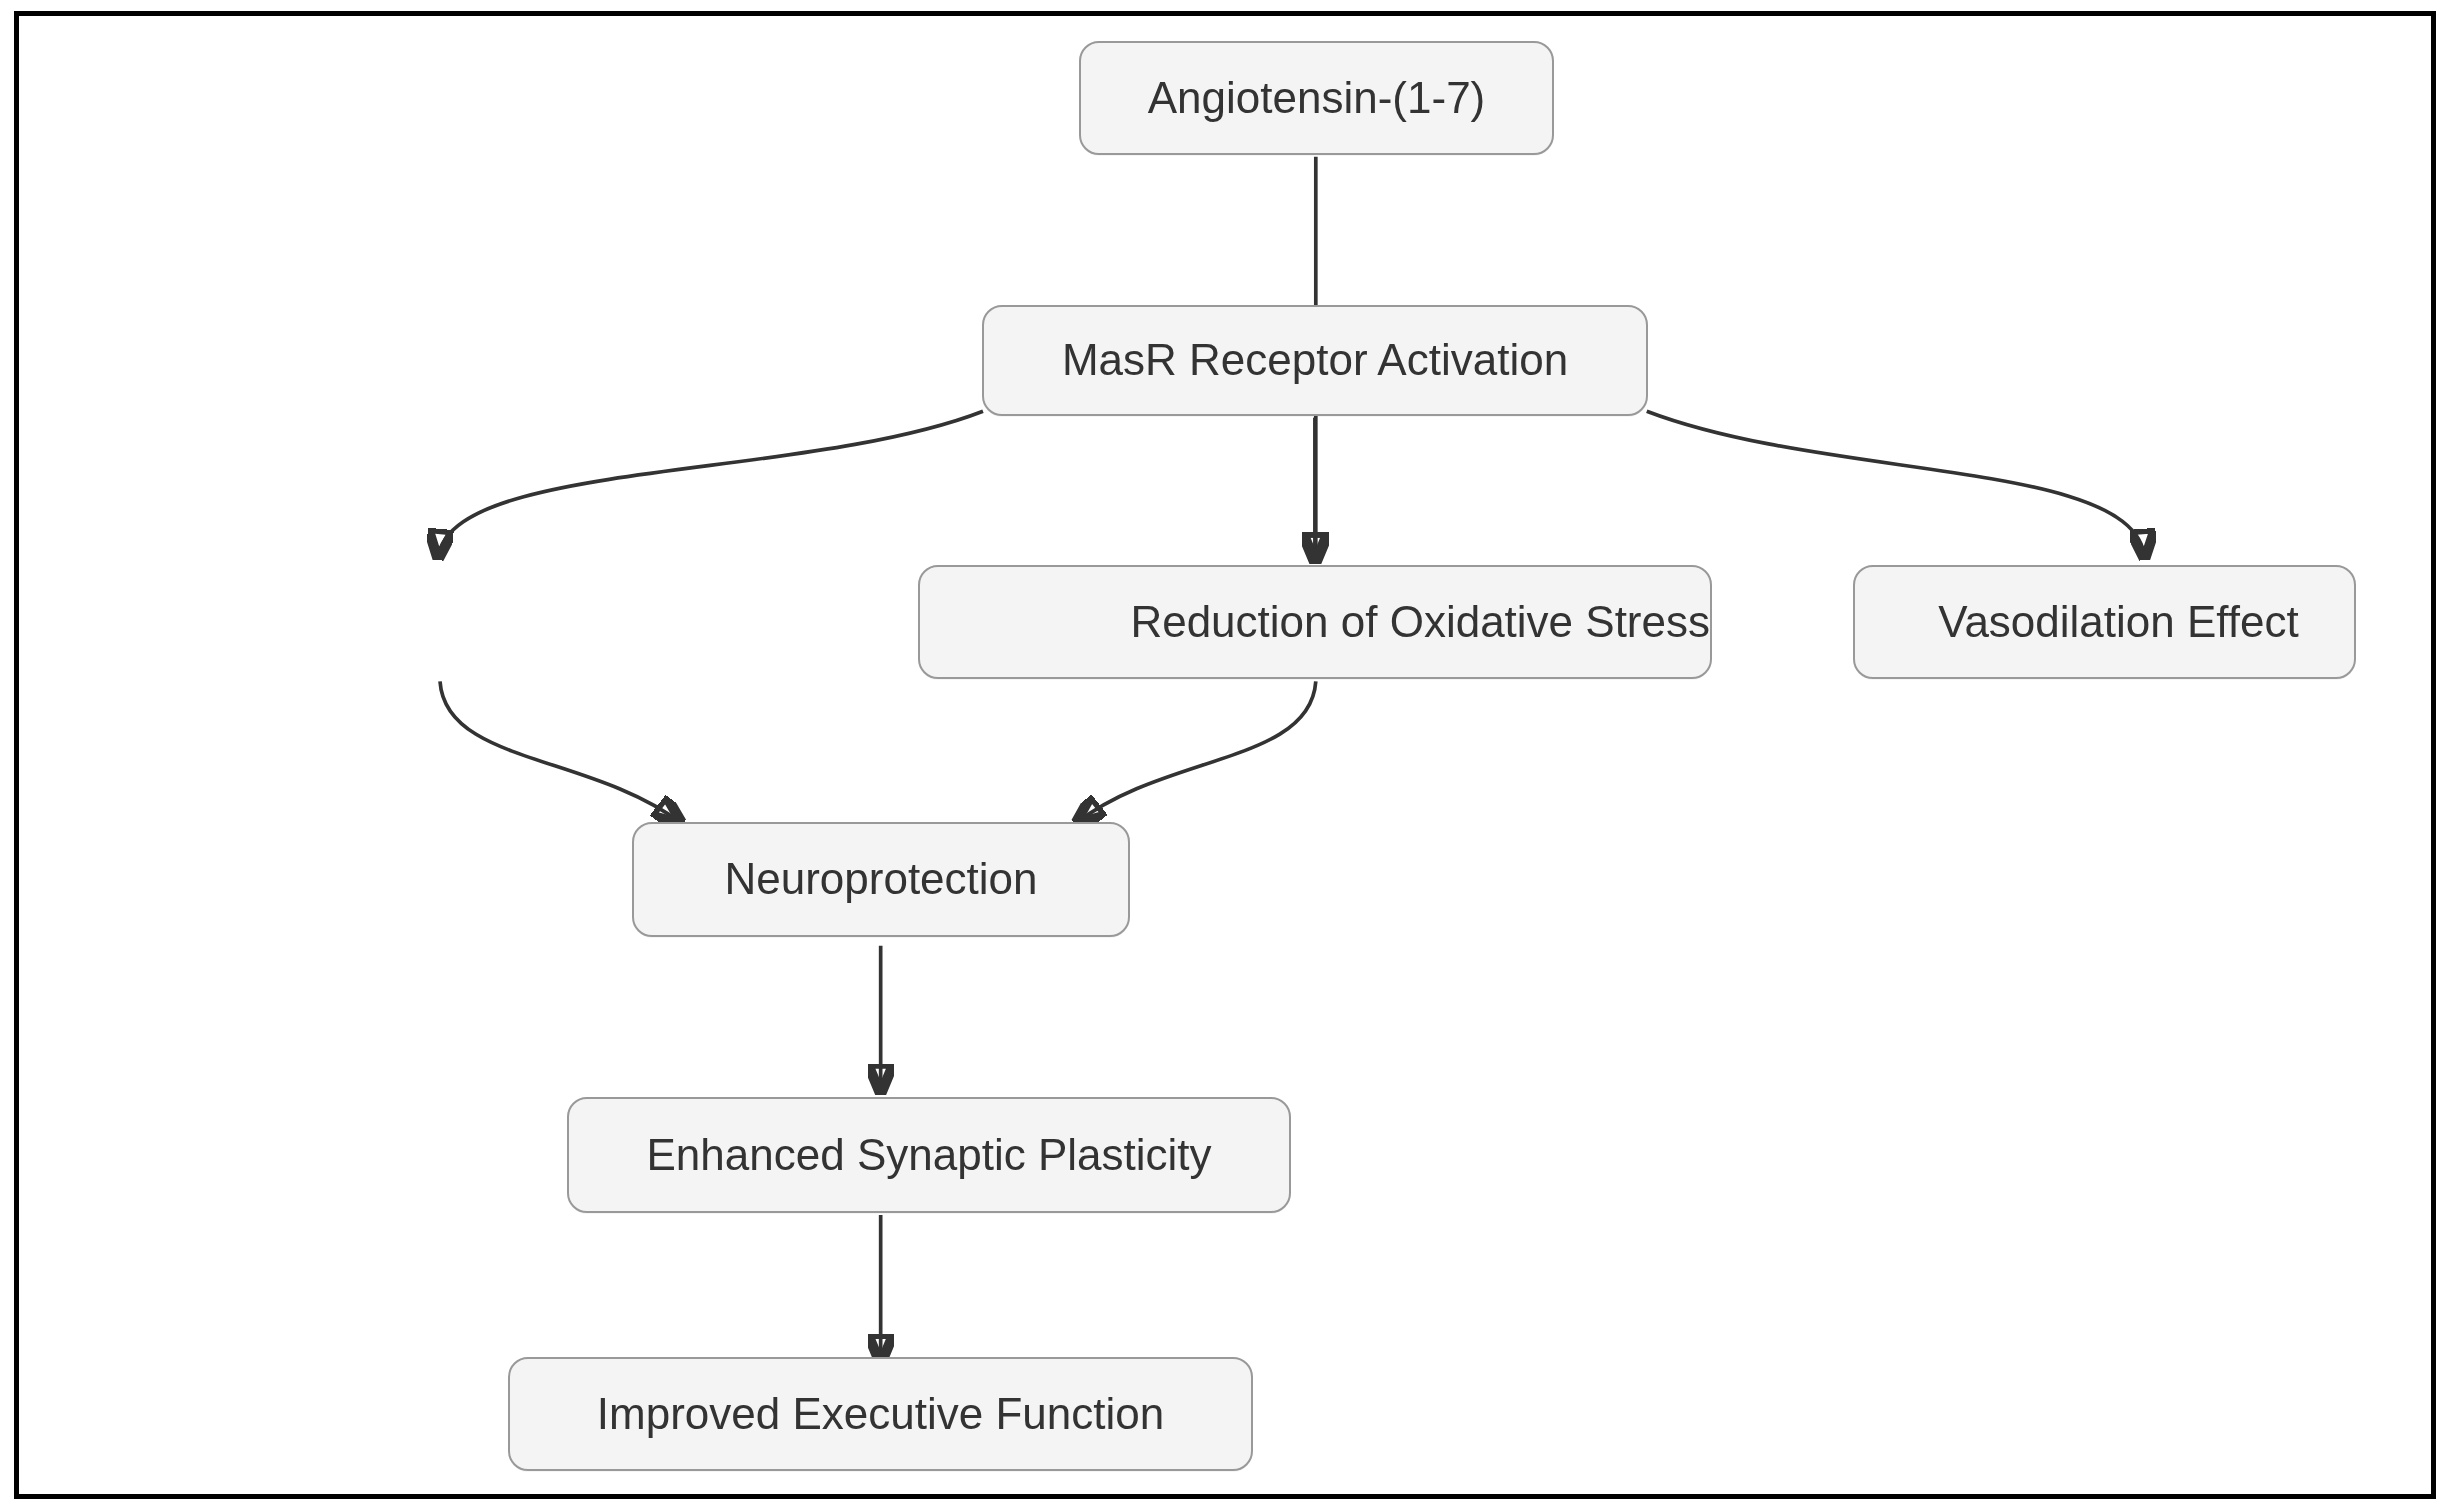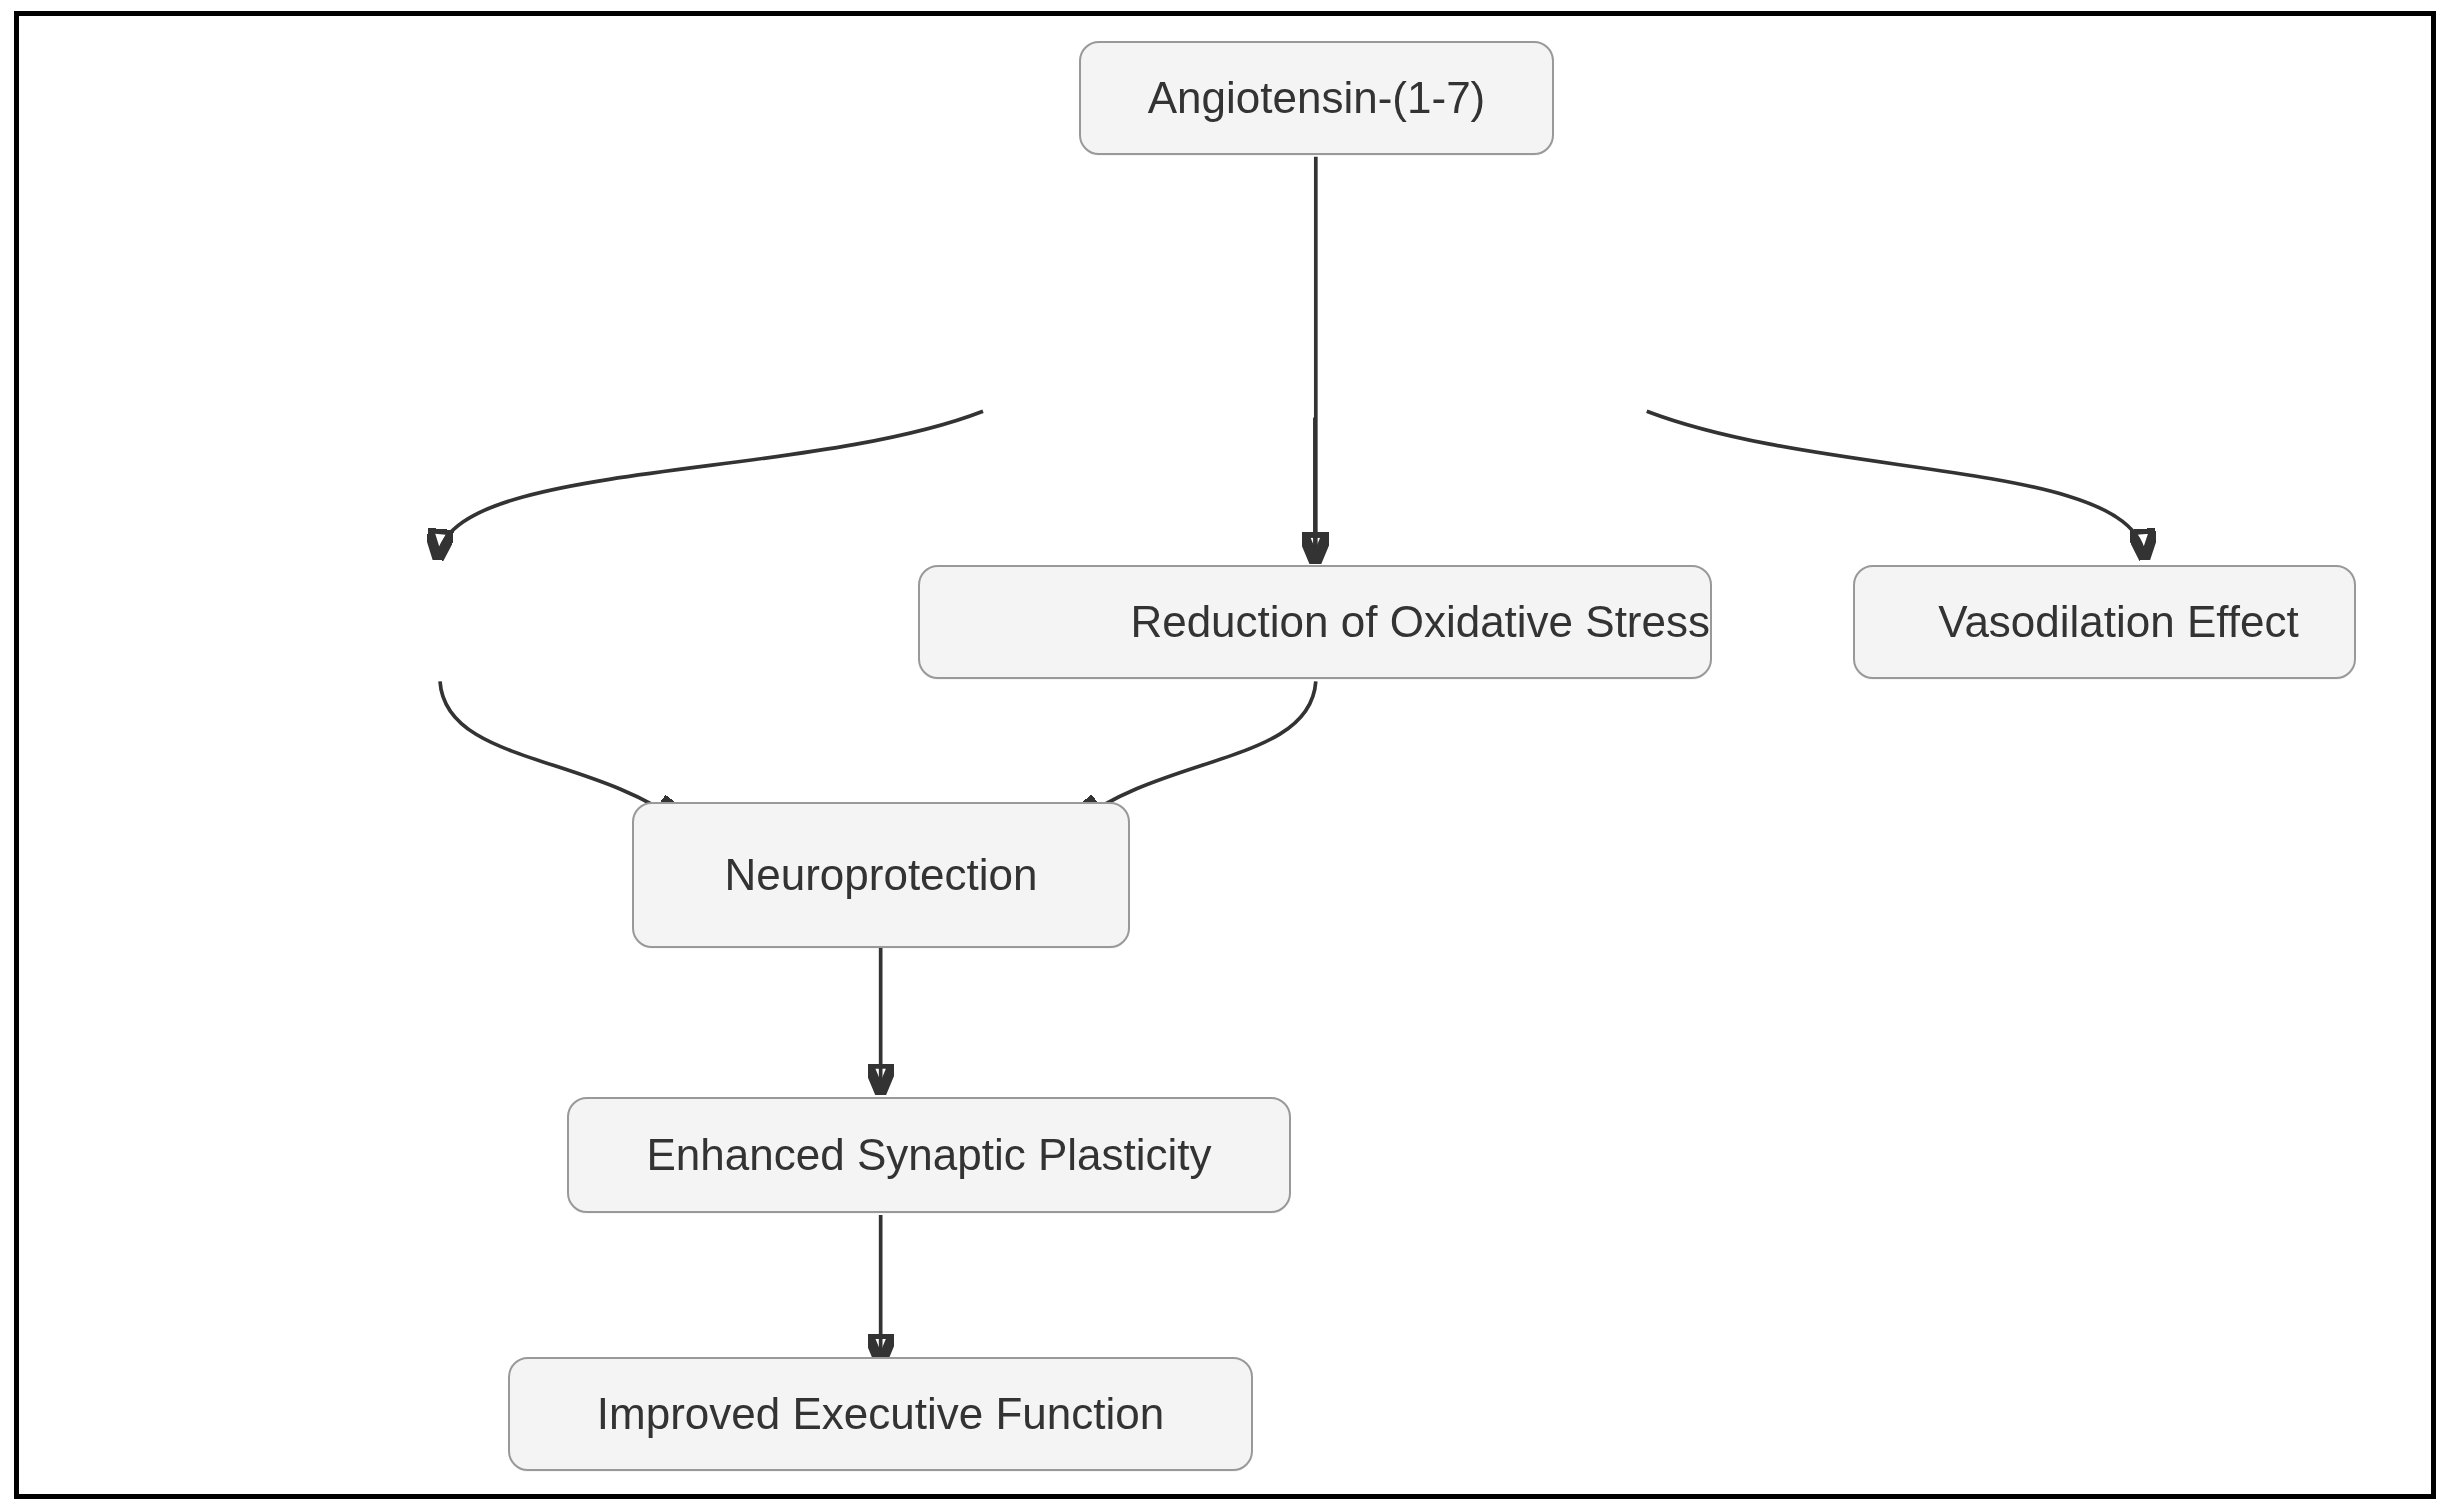--- a/index.html
+++ b/index.html
@@ -42,21 +42,21 @@
     text-align:center;
   }
   #edges{position:absolute;left:0;top:0;width:2450px;height:1511px;}
   #edges path{fill:none;stroke:var(--edge);stroke-width:4px;}
   
   #n-angiotensin{left:1079px;top:41px;width:475px;height:114px;}
   #n-masr{left:982px;top:305px;width:666px;height:111px;}
   #n-anti{left:102px;top:565px;width:675px;height:114px;}
   #n-oxidative{left:918px;top:565px;width:794px;height:114px;justify-content:flex-end;}
   #n-vasodilation{left:1853px;top:565px;width:503px;height:114px;padding-left:28px;}
-  #n-neuro{left:632px;top:802px;width:498px;height:146px;}
+  #n-neuro{left:632px;top:822px;width:498px;height:115px;}
   #n-synaptic{left:519px;top:1097px;width:724px;height:116px;margin-left:48px;}
   #n-executive{left:508px;top:1357px;width:745px;height:114px;}
 </style>
 </head>
 <body>
 
 <div id="canvas">
 
   <svg id="edges" width="2450" height="1511" viewBox="0 0 2657 1639" aria-hidden="true">
     <defs>
@@ -71,20 +71,23 @@
     <path d="M 477 739 C 483 828, 640 818, 739 893" marker-end="url(#arrowhead)"></path>
     <path d="M 1427 739 C 1421 828, 1262 818, 1167 893" marker-end="url(#arrowhead)"></path>
     <path d="M 955 1026 L 955 1186" marker-end="url(#arrowhead)"></path>
     <path d="M 955 1318 L 955 1479" marker-end="url(#arrowhead)"></path>
   </svg>
 
   <div class="node" id="n-angiotensin">
     <span class="label">Angiotensin-(1-7)</span>
   </div>
 
+  <div class="node" id="n-masr">
+    <span class="label">MasR Receptor Activation</span>
+  </div>
 
 
   <div class="node" id="n-oxidative">
     <span class="label">Reduction of Oxidative Stress</span>
   </div>
 
   <div class="node" id="n-vasodilation">
     <span class="label">Vasodilation Effect</span>
   </div>
 

